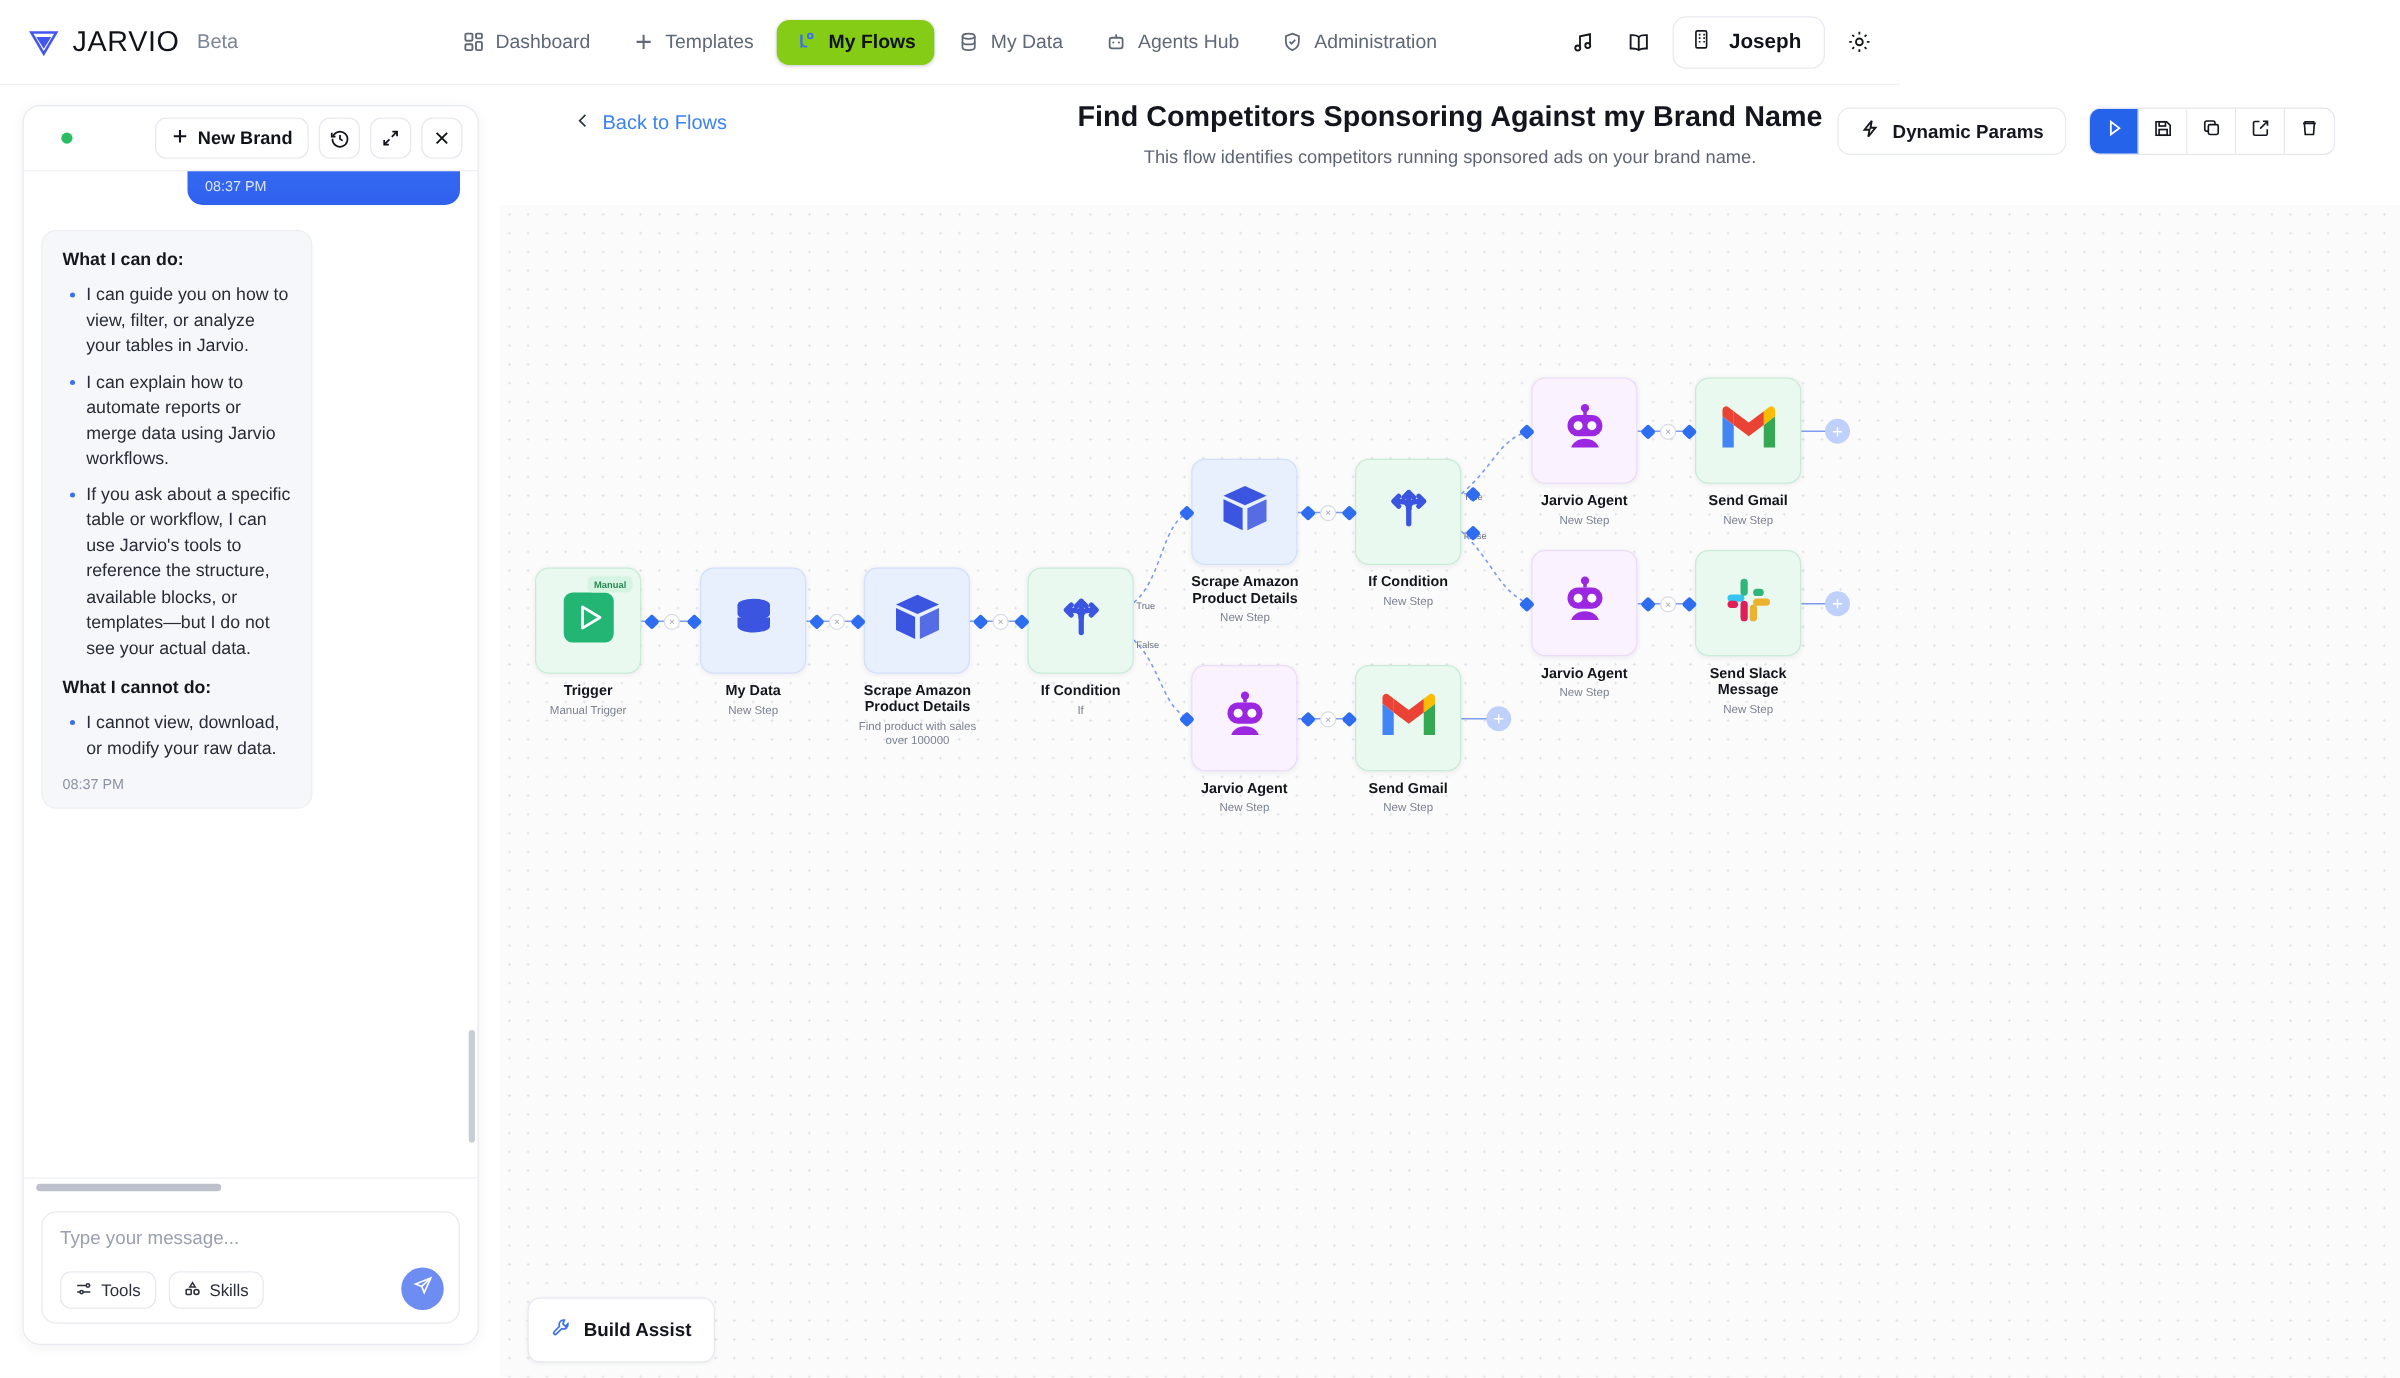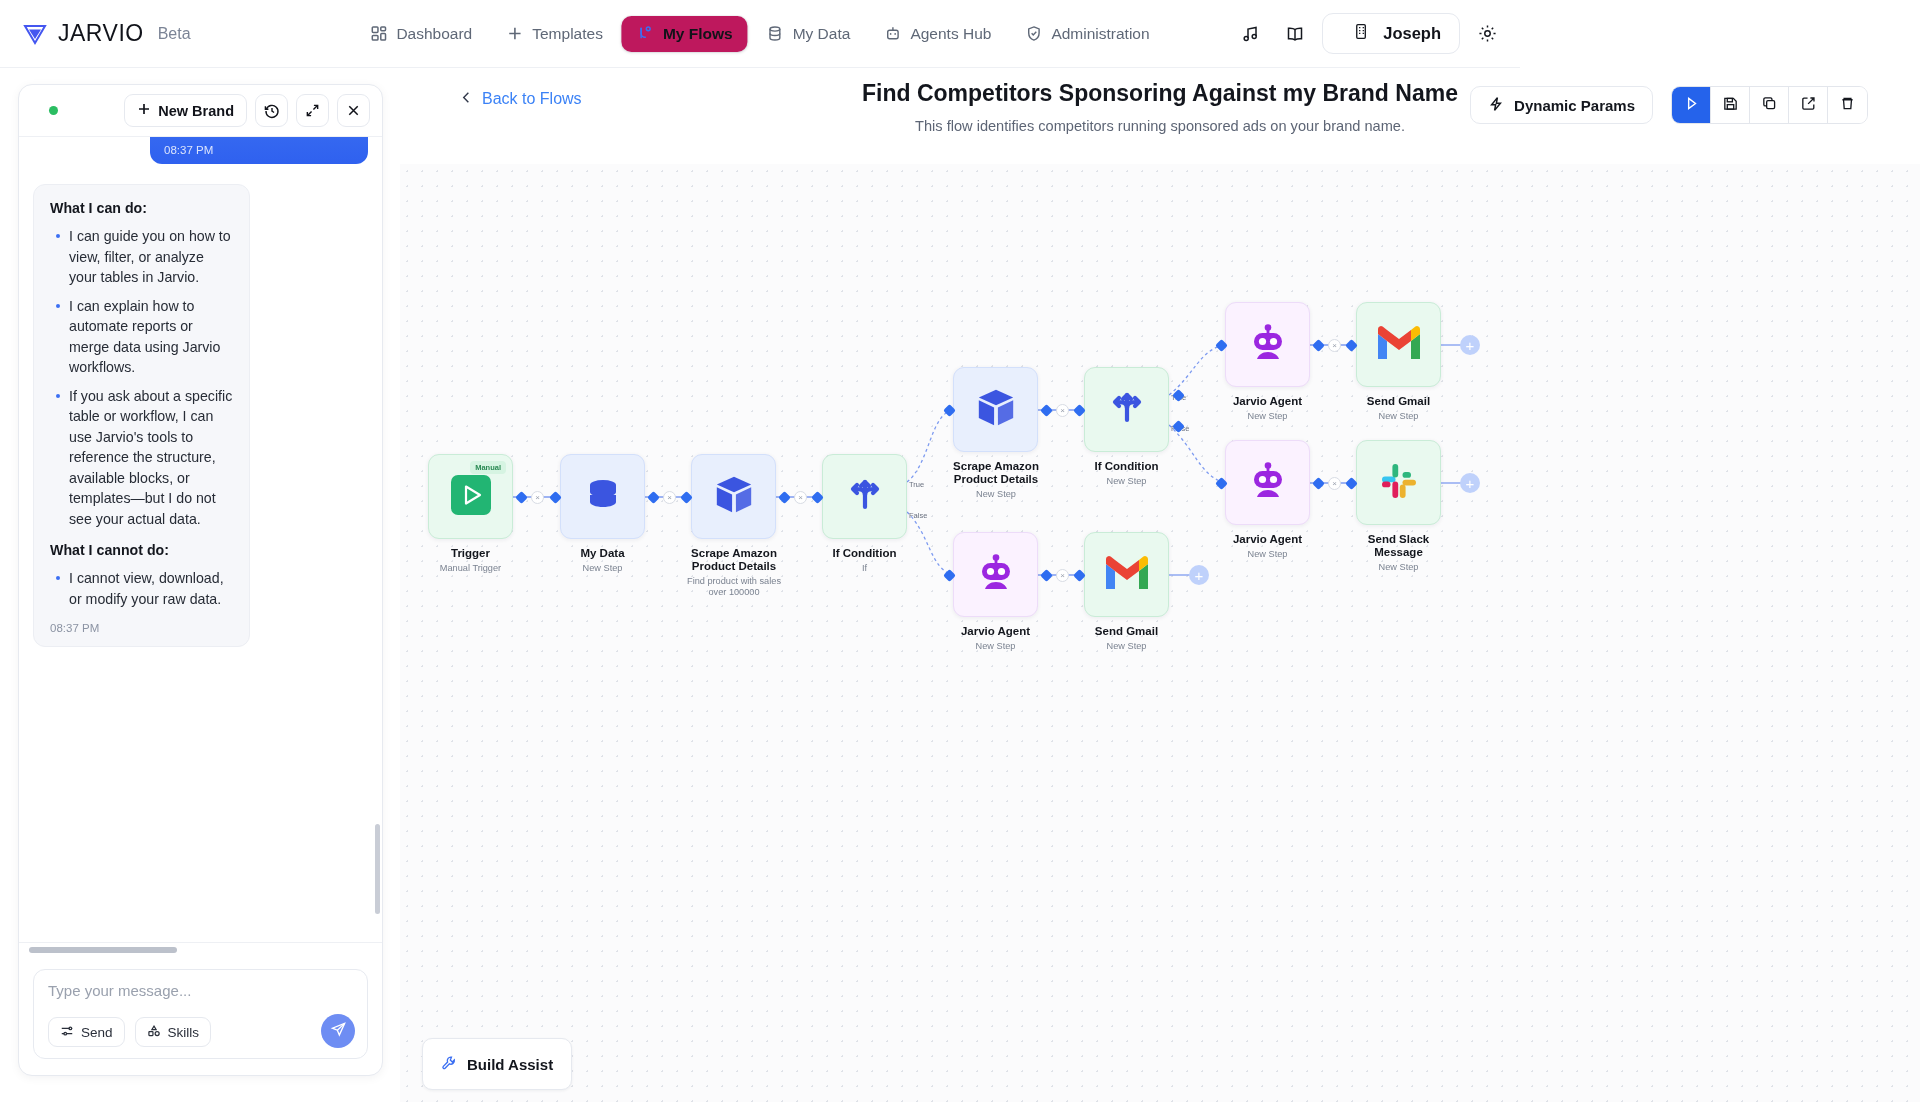--- a/index.html
+++ b/index.html
@@ -25,36 +25,36 @@
   .nav-center {
     position: absolute; left: 50%; transform: translateX(-50%);
     display: flex; align-items: center; gap: 4px;
   }
   .nav-item {
     display: flex; align-items: center; gap: 9px;
     padding: 9px 15px; border-radius: 10px;
     font-size: 15.5px; color: #5f6877; cursor: pointer; white-space: nowrap;
   }
   .nav-item.active {
-    background: #be185d; color: #111319; font-weight: 700;
+    background: #84cc16; color: #111319; font-weight: 700;
     box-shadow: 0 1px 3px rgba(20,25,40,.13), 0 0 0 1px rgba(20,25,40,.04);
   }
   .nav-item svg { display: block; }
 
   .nav-right {
     position: absolute; right: 16px; display: flex; align-items: center; gap: 10px;
   }
   .icon-btn {
     width: 34px; height: 34px; border-radius: 9px;
     display: flex; align-items: center; justify-content: center;
     cursor: pointer; color: #15181f;
   }
   .org-chip {
     display: flex; align-items: center; gap: 12px;
-    padding: 8px 18px 8px 29px; border-radius: 11px;
+    padding: 8px 18px 8px 13px; border-radius: 11px;
     border: 1px solid #e6e9ef; background: #fff; cursor: pointer;
   }
   .org-chip .org-name { font-size: 16.5px; font-weight: 600; color: #11131a; }
 
   
   .chat-panel {
     position: absolute; left: 18px; top: 84px; width: 365px; height: 992px;
     background: #ffffff; border: 1px solid #e7eaf0; border-radius: 14px;
     box-shadow: 0 2px 10px rgba(22,28,45,.05);
     display: flex; flex-direction: column; overflow: hidden;
@@ -385,21 +385,21 @@
   <div class="chat-compose">
     <div class="compose-box">
       <div class="compose-ph">Type your message...</div>
       <div class="compose-row">
         <div class="chip-btn">
           <span><svg width="14" height="14" viewBox="0 0 16 16" fill="none" stroke="#2a2f3a" stroke-width="1.4">
                 <path d="M2 5h9M13 5h1M2 11h3M7 11h7"></path>
                 <circle cx="11.8" cy="5" r="1.5"></circle>
                 <circle cx="6" cy="11" r="1.5"></circle>
               </svg></span>
-          <span>Send</span>
+          <span>Tools</span>
         </div>
         <div class="chip-btn">
           <span><svg width="14" height="14" viewBox="0 0 16 16" fill="none" stroke="#2a2f3a" stroke-width="1.4">
                 <path d="M8 2.4l2.4 3.9H5.6z"></path>
                 <rect x="2.2" y="8.6" width="4.6" height="4.6" rx=".6"></rect>
                 <circle cx="11.6" cy="10.9" r="2.3"></circle>
               </svg></span>
           <span>Skills</span>
         </div>
       </div>

